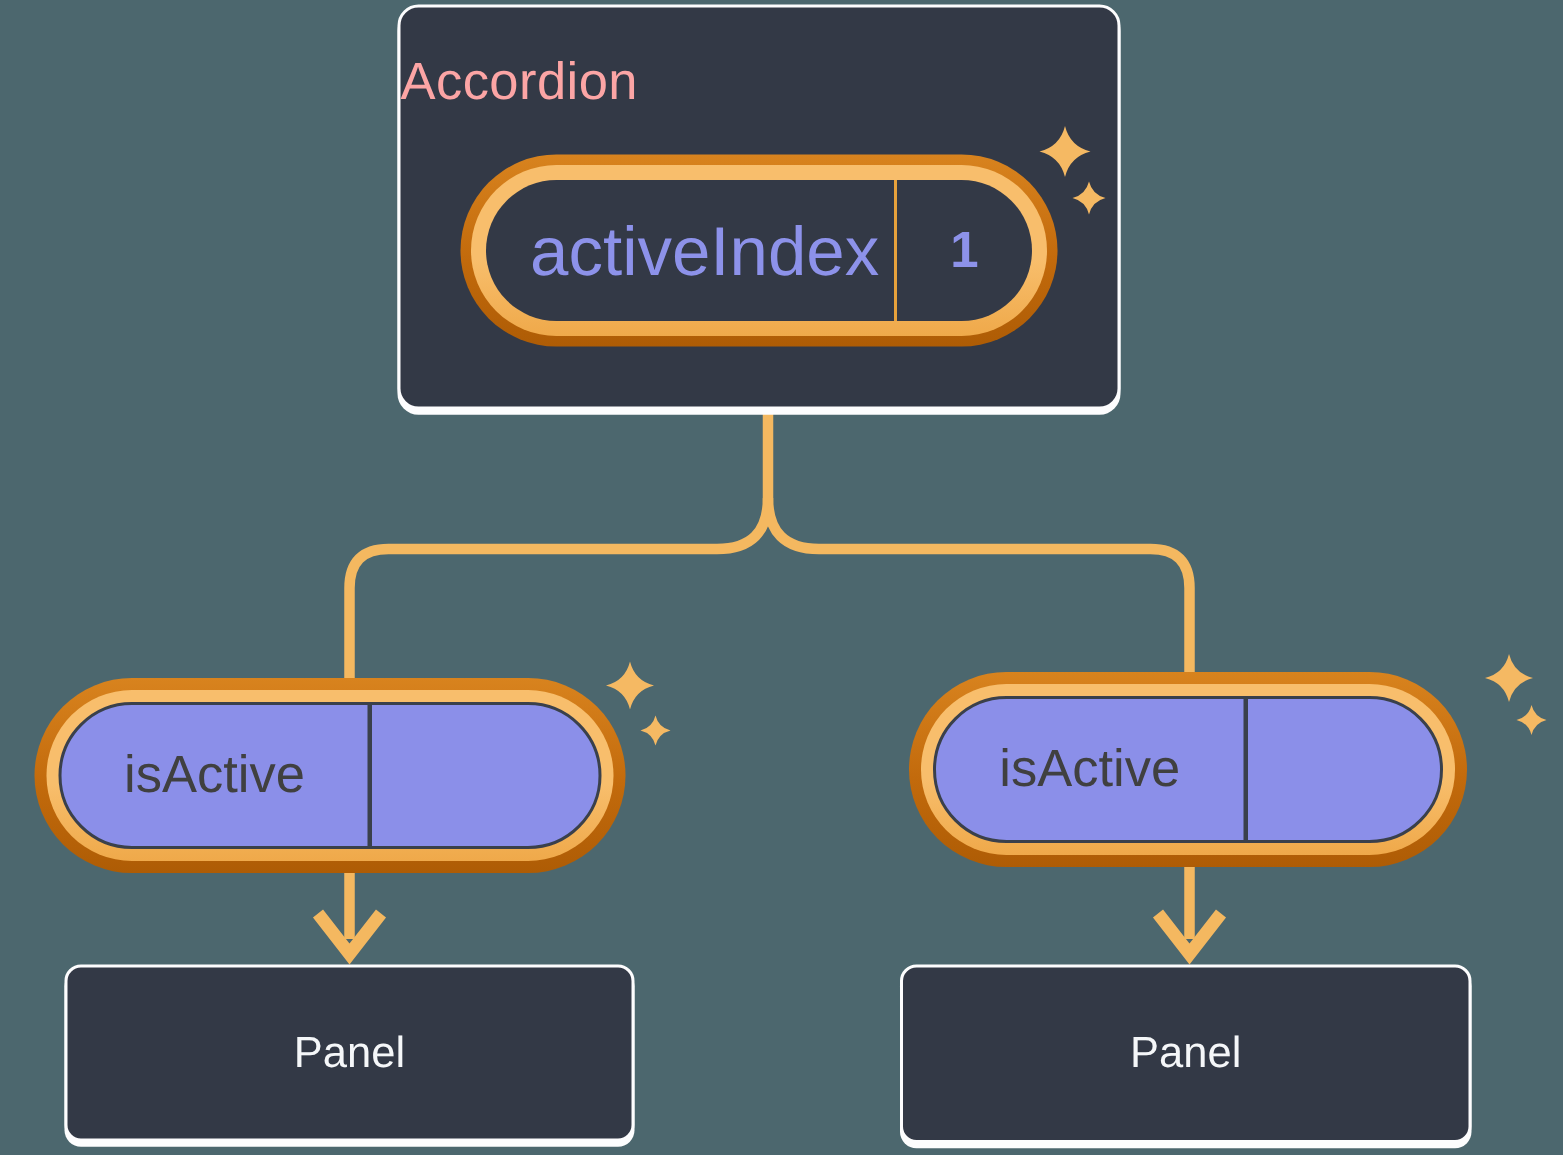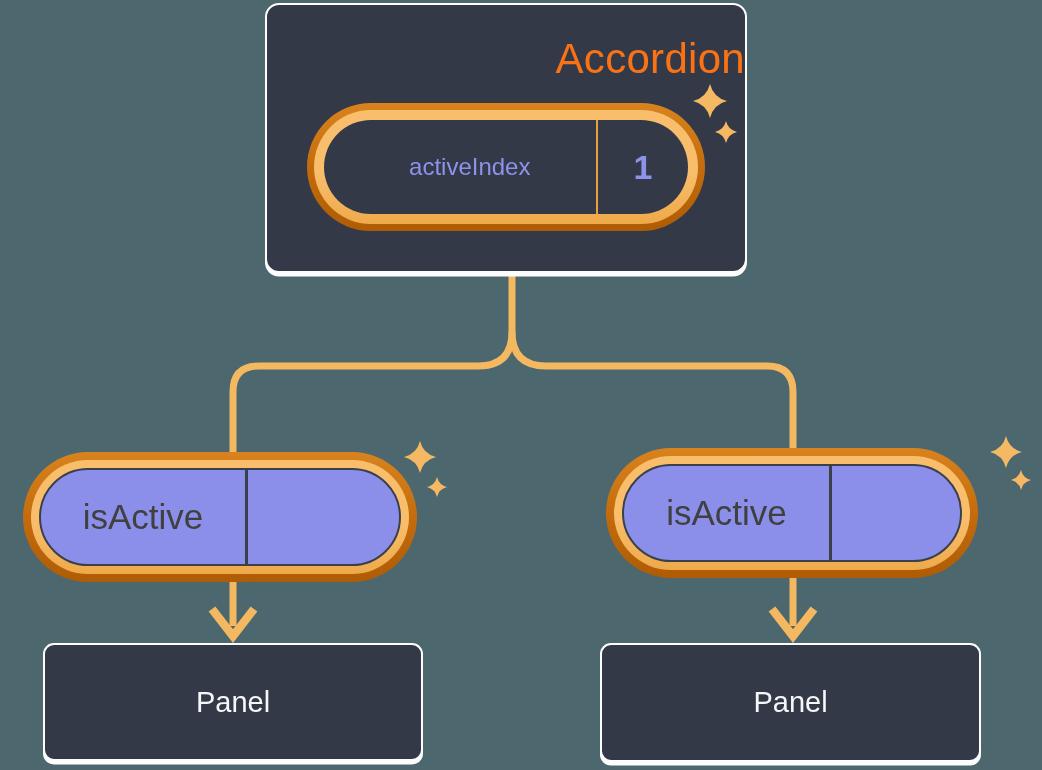--- a/index.html
+++ b/index.html
@@ -17,25 +17,25 @@
   .card {
     position:absolute;
     background:#333946;
     border:2.5px solid #FDFDFE;
     border-radius:14px;
     box-shadow:0 3.5px 0 #FDFDFE;
     box-sizing:border-box;
     z-index:1;
   }
   .card-title {
-    color:#f97316;
-    font-size:42px;
+    color:#fca5a5;
+    font-size:35px;
     font-weight:500;
     letter-spacing:.3px;
-    text-align:right;
+    text-align:left;
     width:100%;
   }
   #accordion-box { left:265px; top:3px; width:482px; height:270px; }
   #accordion-title { position:absolute; top:30px; left:0; }
 
   
   .ring-outer {
     position:absolute;
     border-radius:999px;
     background:linear-gradient(180deg,#D8831E 0%,#C26A0C 55%,#AE5C05 100%);
@@ -54,21 +54,21 @@
     display:flex; align-items:stretch;
     overflow:hidden;
     box-sizing:border-box;
   }
   .cell { display:flex; align-items:center; justify-content:center; }
 
   
   #state-pill { left:42px; top:100px; width:398px; height:128px; padding:7px; }
   #state-pill .ring-inner { padding:10px; }
   #state-pill .pill-core { background:#333946; }
-  #state-pill .cell-label { flex:1; padding-left:20px; font-size:24px; color:#8D92EA; }
+  #state-pill .cell-label { flex:1; padding-left:20px; font-size:46px; color:#8D92EA; }
   #state-pill .divider { width:2.5px; background:#E8A23C; }
   #state-pill .cell-value { width:90px; font-size:34px; font-weight:700; color:#8D92EA; }
 
   
   .prop-pill { padding:8px; }
   .prop-pill .ring-inner { padding:8px; }
   .prop-pill .pill-core {
     background:#8B8FE9;
     border:2.5px solid #3A404B;
   }

